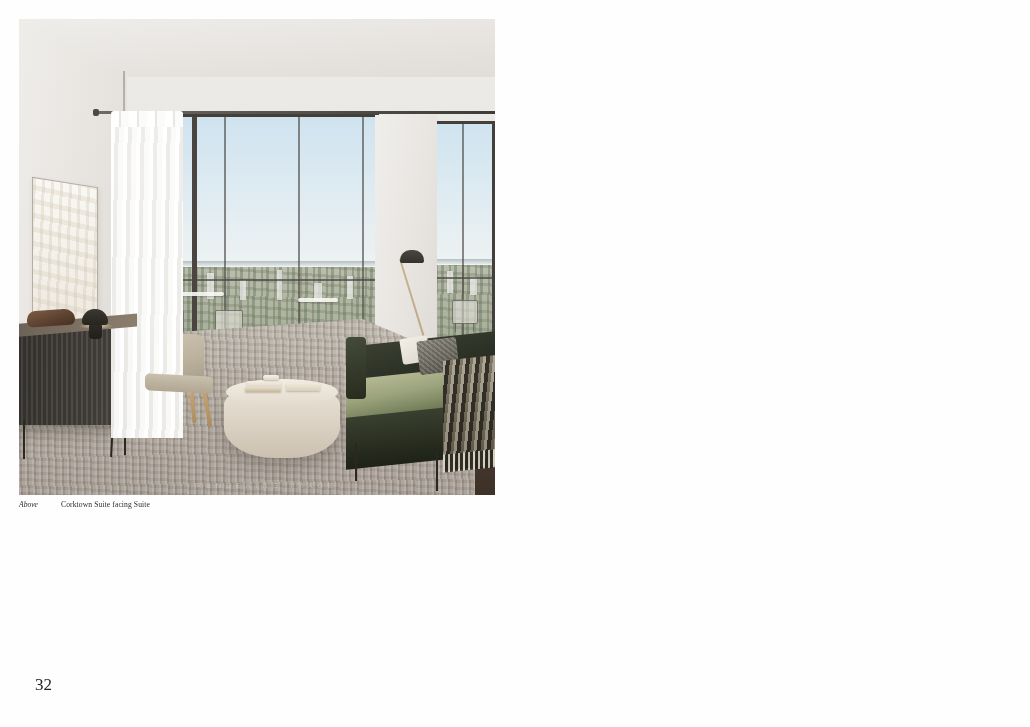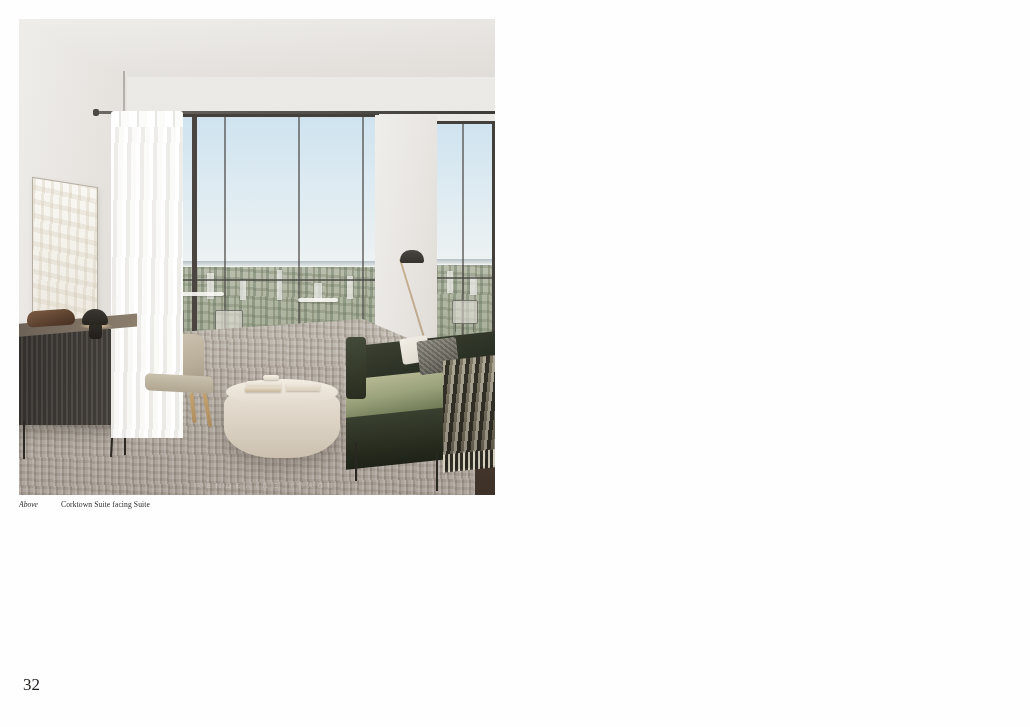--- a/index.html
+++ b/index.html
@@ -520,21 +520,21 @@
   }
 
   
   .folio {
     position: absolute;
     font-family: "Liberation Serif", serif;
     font-size: 17px;
     color: #231f1e;
     bottom: 32px;
   }
-  .folio-left { left: 23px; }
+  .folio-left { left: 35px; }
 </style>
 </head>
 <body>
 
 <div class="spread">
 
   <div class="page-left">
 
     <div class="photo-frame">
       <div class="photo">

